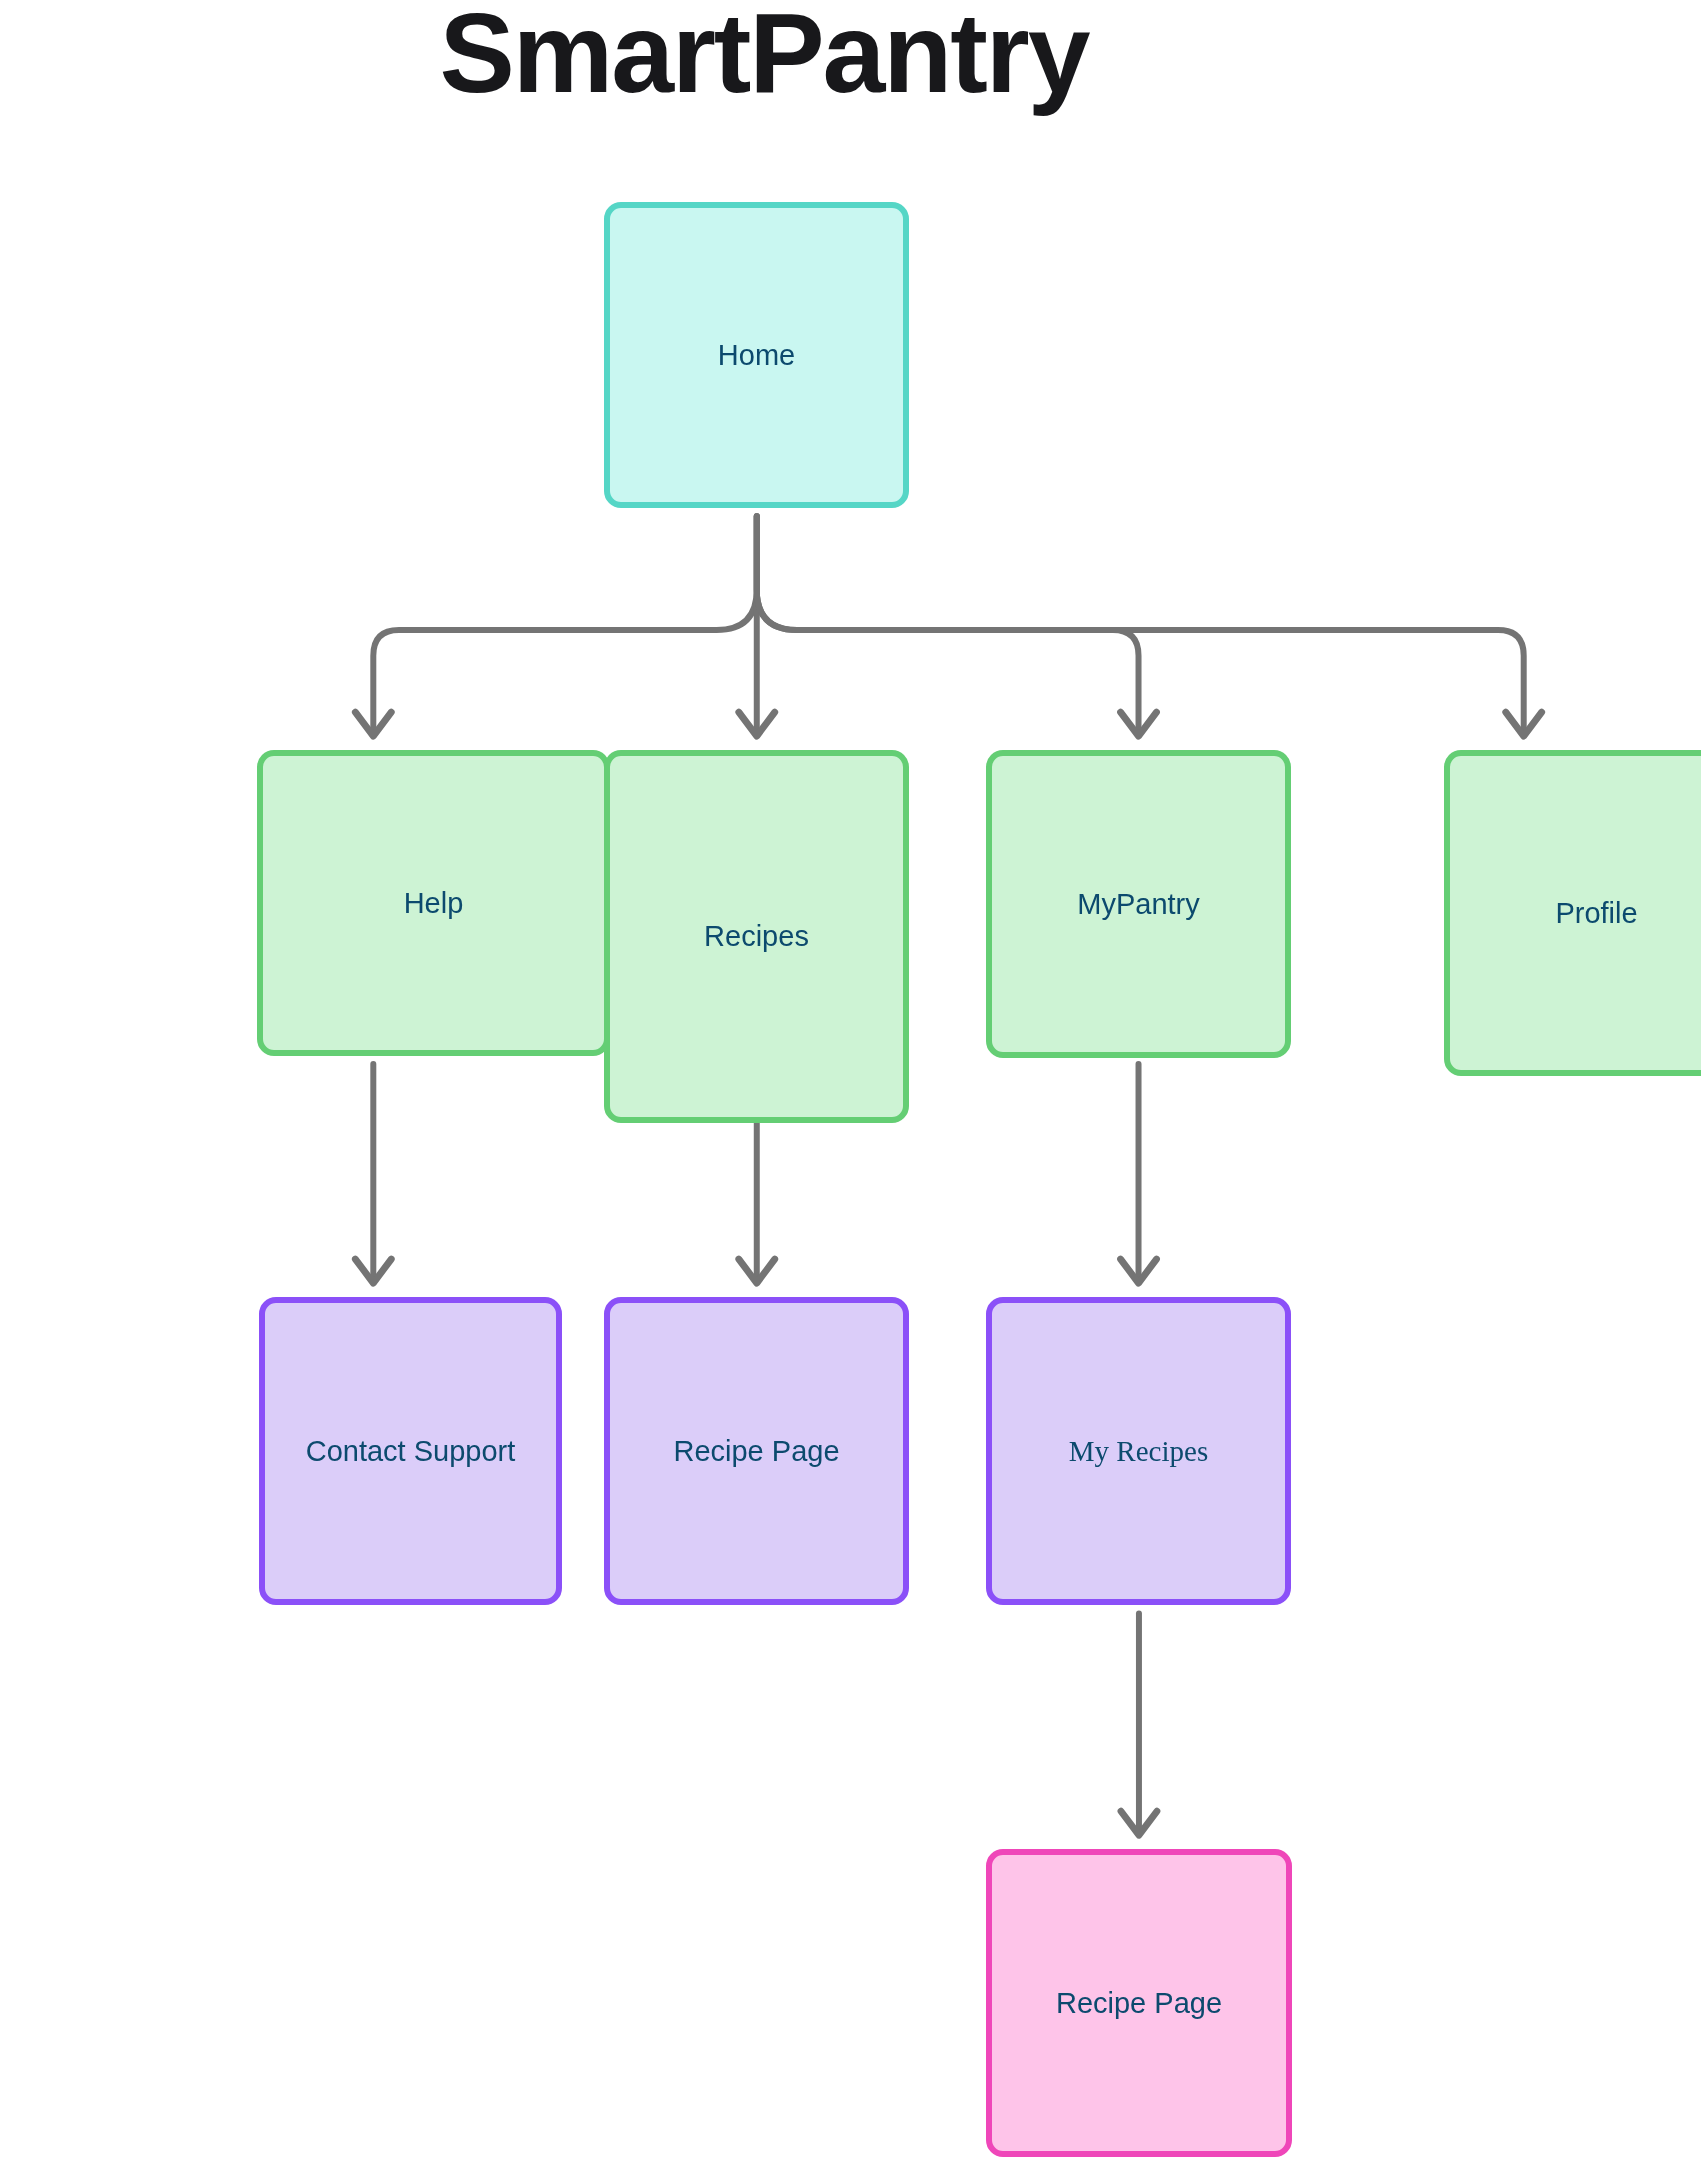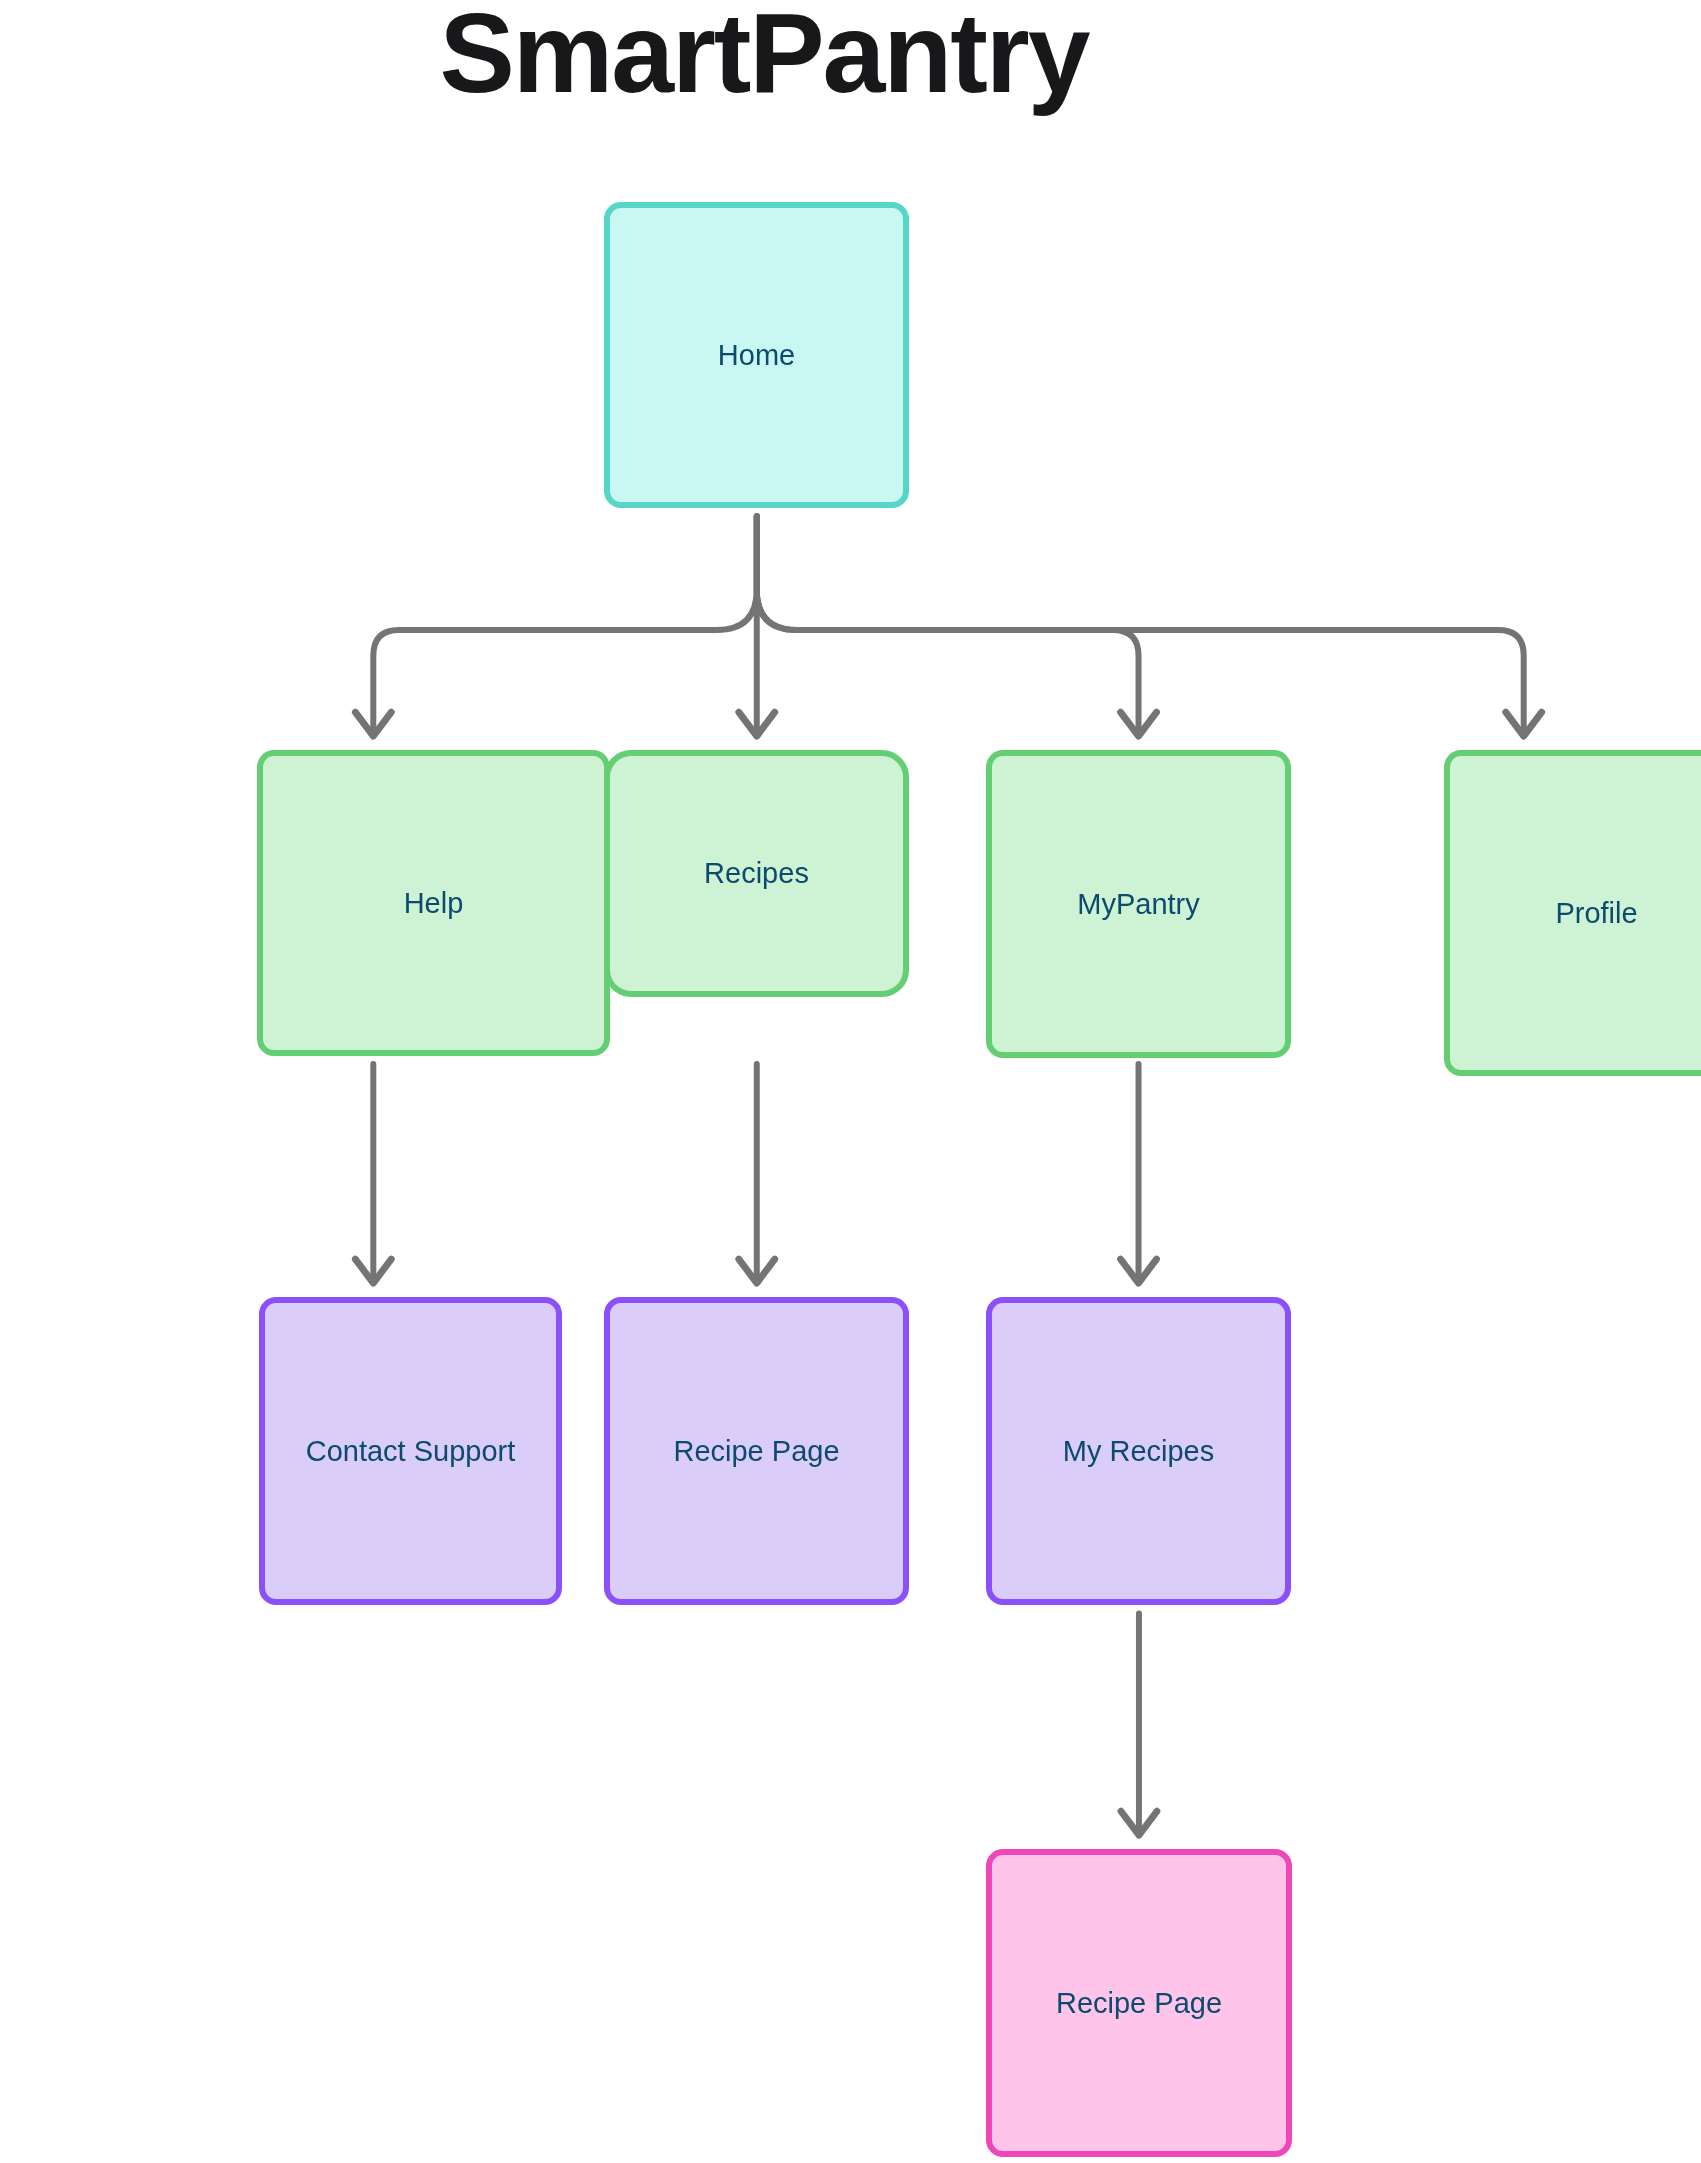--- a/index.html
+++ b/index.html
@@ -89,36 +89,36 @@
       <path d="M 1309.5 2116 L 1330.5 2144 L 1351.5 2116" class="arrowhead" stroke="#747474"></path>
     </svg>
 
   <div id="nodes-layer">
       <div class="node" style="left: 604px; top: 202px; width: 305px; height: 306px; background: rgb(201, 247, 241); border-color: rgb(85, 214, 198);">
         <span class="node-label">Home</span>
       </div>
       <div class="node" style="left: 222px; top: 750px; width: 353px; height: 306px; background: rgb(205, 243, 212); border-color: rgb(100, 206, 116); margin-left: 35px;">
         <span class="node-label">Help</span>
       </div>
-      <div class="node" style="left: 604px; top: 750px; width: 305px; height: 247px; background: rgb(205, 243, 212); border-color: rgb(100, 206, 116); border-radius: 27px;">
+      <div class="node" style="left: 604px; top: 750px; width: 305px; height: 373px; background: rgb(205, 243, 212); border-color: rgb(100, 206, 116);">
         <span class="node-label">Recipes</span>
       </div>
       <div class="node" style="left: 986px; top: 750px; width: 305px; height: 308px; background: rgb(205, 243, 212); border-color: rgb(100, 206, 116);">
         <span class="node-label">MyPantry</span>
       </div>
       <div class="node" style="left: 1444px; top: 750px; width: 305px; height: 326px; background: rgb(205, 243, 212); border-color: rgb(100, 206, 116);">
         <span class="node-label">Profile</span>
       </div>
       <div class="node" style="left: 222px; top: 1297px; width: 303px; height: 308px; background: rgb(219, 205, 249); border-color: rgb(139, 80, 248); margin-left: 37px;">
         <span class="node-label">Contact Support</span>
       </div>
       <div class="node" style="left: 604px; top: 1297px; width: 305px; height: 308px; background: rgb(219, 205, 249); border-color: rgb(139, 80, 248);">
         <span class="node-label">Recipe Page</span>
       </div>
-      <div class="node" style="left: 986px; top: 1297px; width: 305px; height: 308px; background: rgb(219, 205, 249); border-color: rgb(139, 80, 248);">
+      <div class="node" style="left: 986px; top: 1297px; width: 305px; height: 308px; background: rgb(219, 205, 249); border-color: rgb(139, 80, 248); font-family: Liberation Serif, serif;">
         <span class="node-label">My Recipes</span>
       </div>
       <div class="node" style="left: 986px; top: 1849px; width: 306px; height: 308px; background: rgb(254, 196, 233); border-color: rgb(239, 70, 185);">
         <span class="node-label">Recipe Page</span>
       </div>
     </div>
 </div>
 
 
 </body></html>

